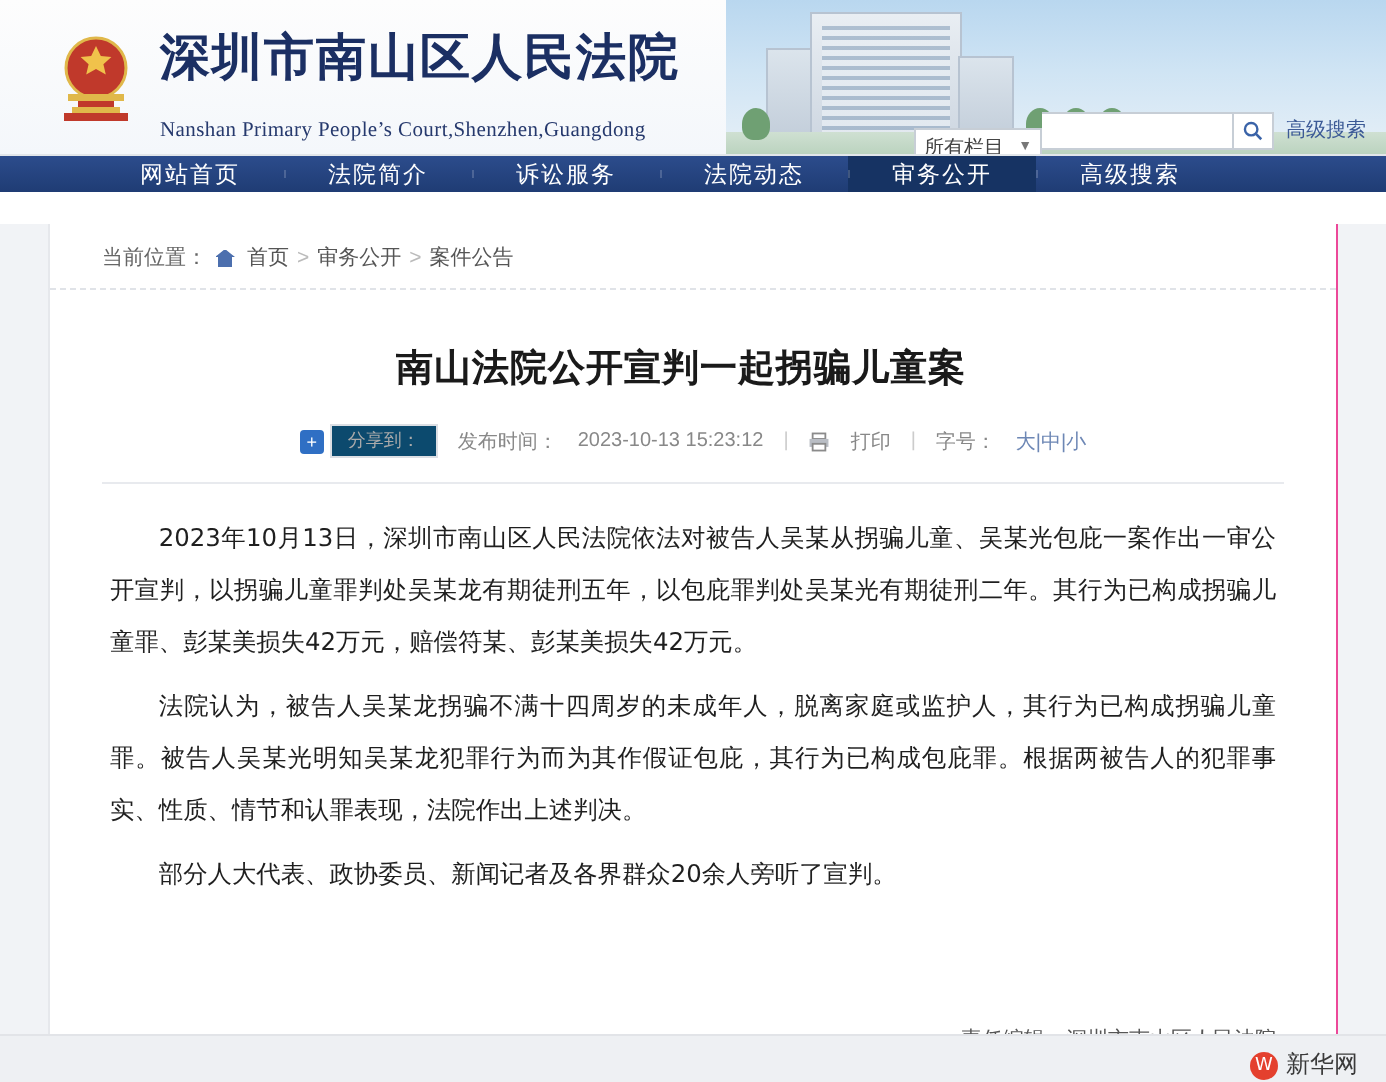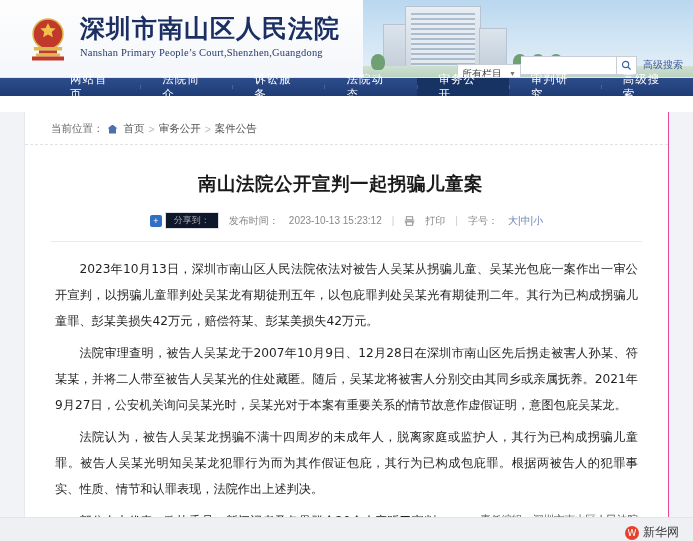--- a/index.html
+++ b/index.html
@@ -33,21 +33,21 @@
     font-weight: bold;
     color: #1b2f63;
     letter-spacing: 1px;
     line-height: 30px;
   }
   .court-title .en {
     font-family: "Liberation Serif", serif;
     font-size: 10.5px;
     color: #26396d;
     letter-spacing: 0.2px;
-    margin-top: 3px;
+    margin-top: 16px;
   }
 
   
   .photo {
     position: absolute; right: 0; top: 0;
     width: 330px; height: 78px;
     background:
       linear-gradient(180deg,#b9d7ef 0%, #cfe4f4 45%, #e7f0f7 100%);
     overflow: hidden;
   }
@@ -185,21 +185,21 @@
   }
   .meta .share {
     display:flex; align-items:center; gap:3px;
   }
   .share-ic {
     width:12px;height:12px;background:#2f6fc4;color:#fff;
     font-size:9px;line-height:12px;text-align:center;border-radius:2px;
     display:inline-block;
   }
   .share-box {
-    border:1px solid #dcdfe4; background:#0f172a; color:#aaa;
+    border:1px solid #dcdfe4; background:#0c4a6e; color:#aaa;
     font-size:9px; padding:1px 8px;
   }
   .meta .fonts { color:#6d87b5; }
   .meta .fonts b { font-weight: normal; cursor:pointer; }
   .meta .dot { color:#ccc; }
 
   .divider {
     margin: 2px 26px 0 26px;
     border-top: 1px solid #e8eaee;
   }
@@ -285,21 +285,20 @@
     <div class="adv-search">高级搜索</div>
   </div>
 </div>
 
 <div class="nav">
   <div class="nav-item">网站首页</div>
   <div class="nav-item">法院简介</div>
   <div class="nav-item">诉讼服务</div>
   <div class="nav-item">法院动态</div>
   <div class="nav-item active">审务公开</div>
-  <div class="nav-item">审判研究</div>
   <div class="nav-item">高级搜索</div>
 </div>
 
 <div class="page">
   <div class="content-card">
 
     <div class="crumb">
       <span>当前位置：</span>
       <span class="home-ic"></span>
       <a>首页</a>
@@ -329,21 +328,20 @@
       <span>字号：</span>
       <span class="fonts">
         <b>大</b><span>|</span><b>中</b><span>|</span><b>小</b>
       </span>
     </div>
 
     <div class="divider"></div>
 
     <div class="body-text">
       <p>2023年10月13日，深圳市南山区人民法院依法对被告人吴某从拐骗儿童、吴某光包庇一案作出一审公开宣判，以拐骗儿童罪判处吴某龙有期徒刑五年，以包庇罪判处吴某光有期徒刑二年。其行为已构成拐骗儿童罪、彭某美损失42万元，赔偿符某、彭某美损失42万元。</p>
-      <p>法院审理查明，被告人吴某龙于2007年10月9日、12月28日在深圳市南山区先后拐走被害人孙某、符某某，并将二人带至被告人吴某光的住处藏匿。随后，吴某龙将被害人分别交由其同乡或亲属抚养。2021年9月27日，公安机关询问吴某光时，吴某光对于本案有重要关系的情节故意作虚假证明，意图包庇吴某龙。</p>
       <p>法院认为，被告人吴某龙拐骗不满十四周岁的未成年人，脱离家庭或监护人，其行为已构成拐骗儿童罪。被告人吴某光明知吴某龙犯罪行为而为其作假证包庇，其行为已构成包庇罪。根据两被告人的犯罪事实、性质、情节和认罪表现，法院作出上述判决。</p>
       <p>部分人大代表、政协委员、新闻记者及各界群众20余人旁听了宣判。</p>
     </div>
 
     <div class="editor">
       <span>责任编辑：</span><span>深圳市南山区人民法院</span>
     </div>
   </div>
 
   <div class="footer"></div>

